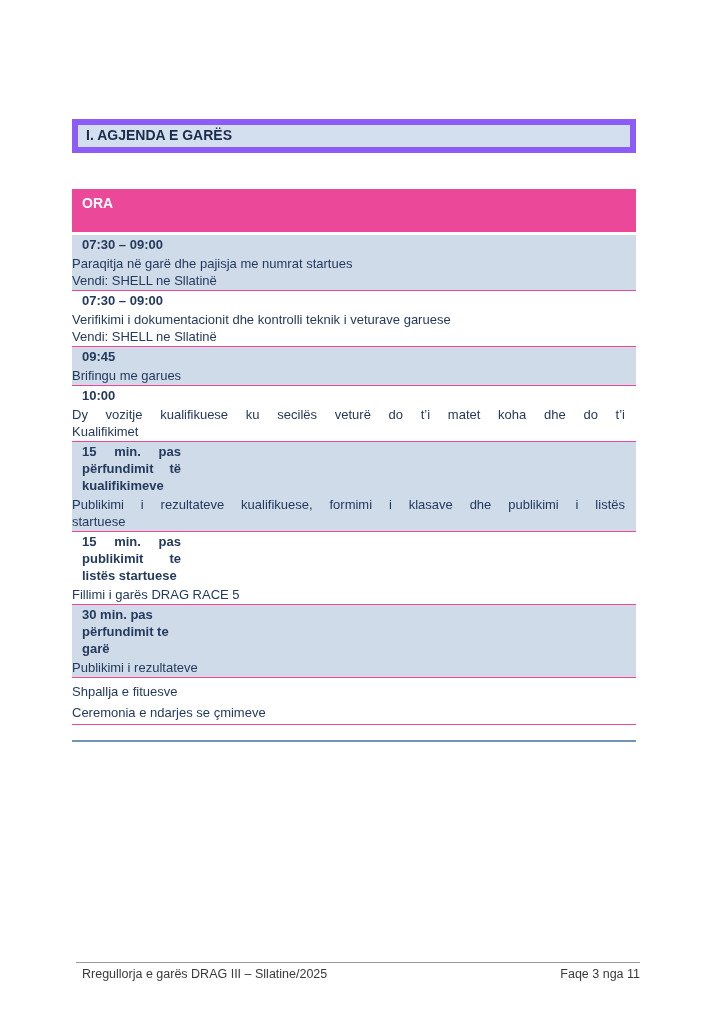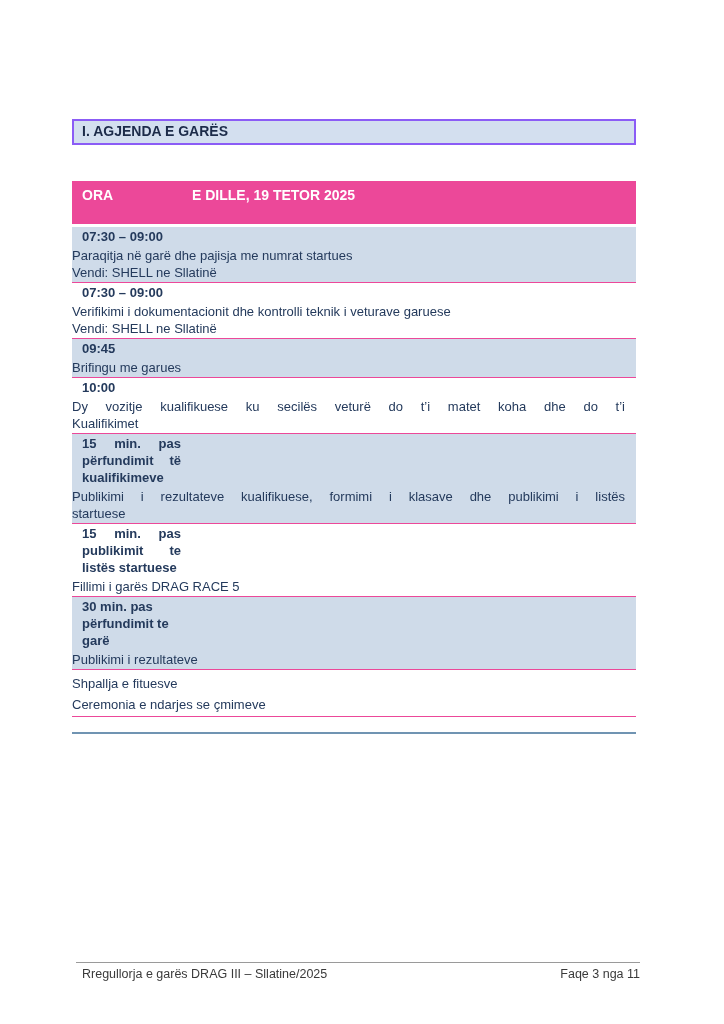--- a/index.html
+++ b/index.html
@@ -8,21 +8,21 @@
     width:724px; height:1024px;
     margin:0 auto;
     background:#ffffff;
     font-family:"Liberation Sans", sans-serif;
     overflow:hidden;
   }
   .doc { position:absolute; left:72px; top:119px; width:564px; }
 
   
   .title-box {
-    border:2px solid #8b5cf6;
+    border:6px solid #8b5cf6;
     background:#d3dfef;
     color:#1c2b49;
     font-weight:bold;
     font-size:14px;
     line-height:17px;
     padding:2px 8px 3px 8px;
     margin-bottom:36px;
   }
 
   
@@ -84,21 +84,20 @@
 <body>
 
 <div class="page">
   <div class="doc">
 
     <div class="title-box">I. AGJENDA E GARËS</div>
 
     <div>
       <div class="thead">
         <div class="col-time">ORA</div>
-        <div class="col-day">E DILLE, 19 TETOR 2025</div>
       </div>
       <div>
           <div class="row shaded">
             <div class="cell time">
               <div class="line last">07:30 – 09:00</div>
             </div>
             <div class="cell content">
               <div class="line">Paraqitja në garë dhe pajisja me numrat startues</div>
               <div class="line last">Vendi: SHELL ne Sllatinë</div>
             </div>

